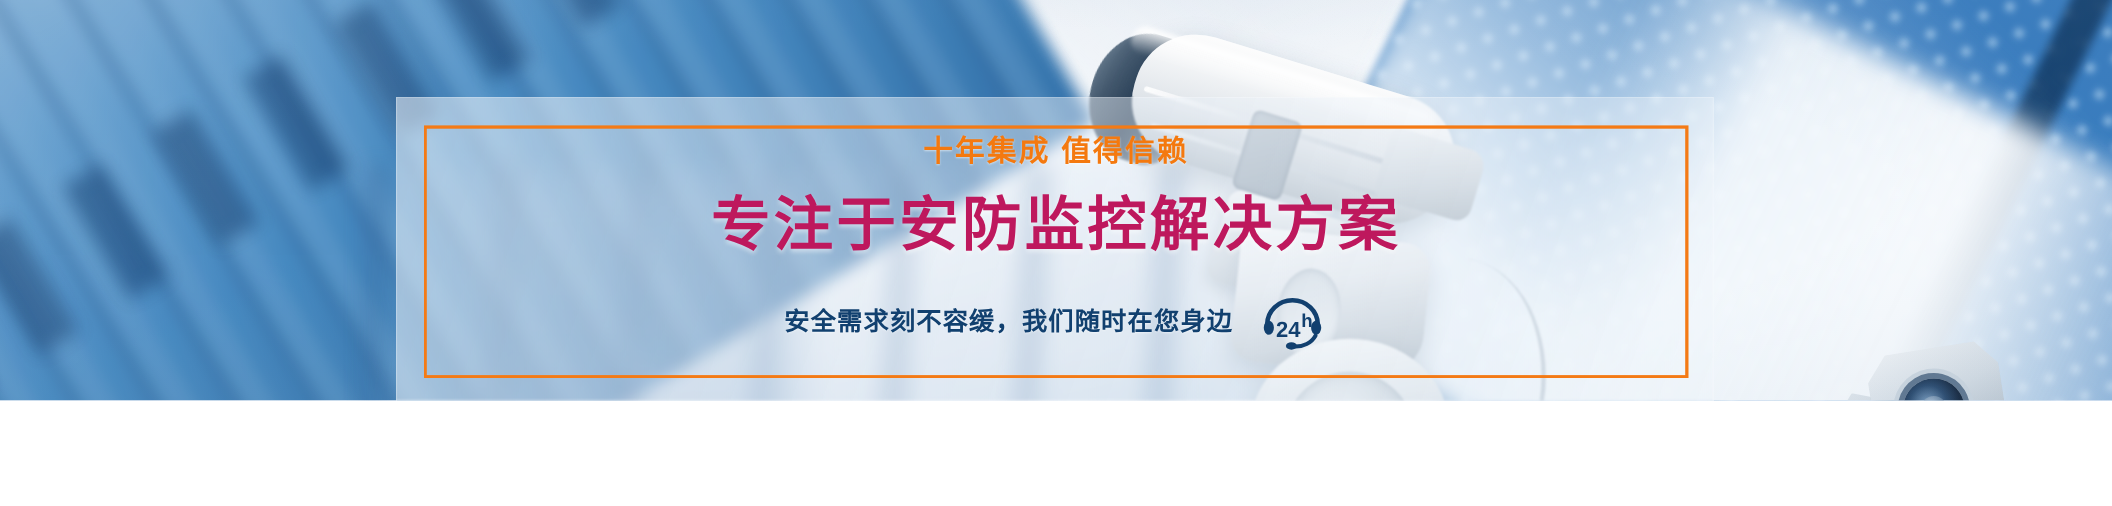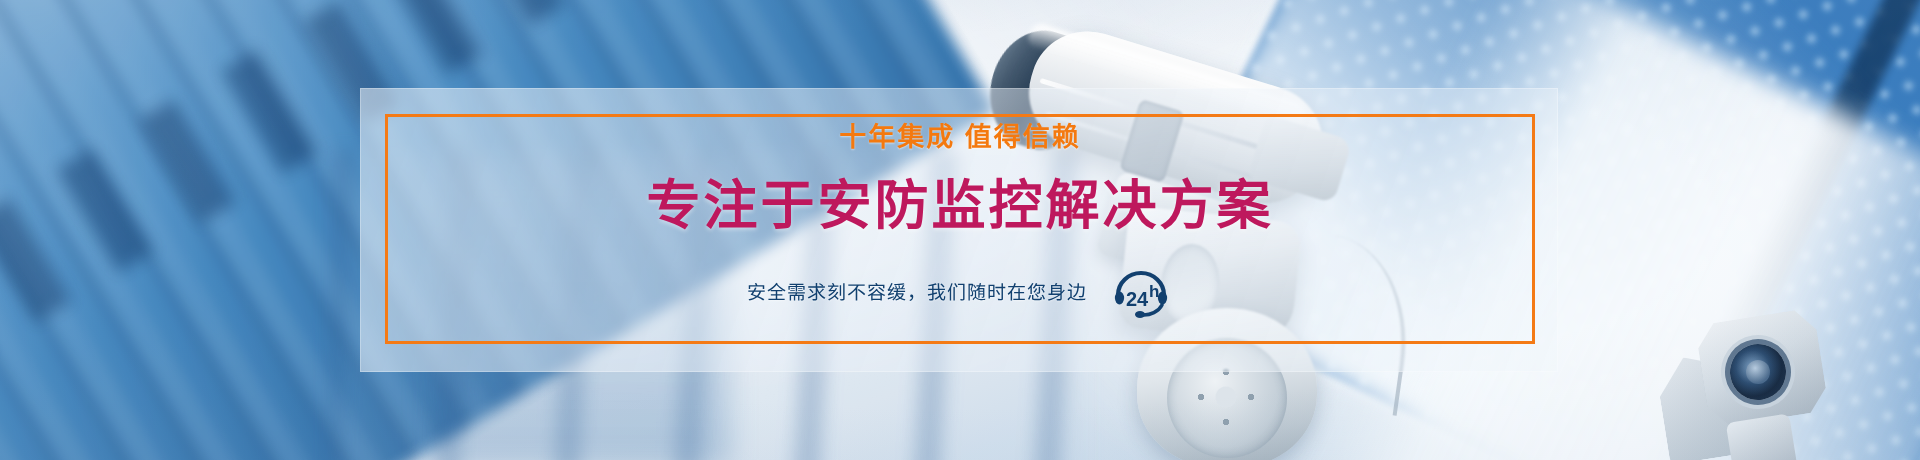--- a/index.html
+++ b/index.html
@@ -1,21 +1,21 @@
 <!DOCTYPE html>
 <html lang="zh-CN"><head>
 <meta charset="utf-8">
 <title>Security Banner</title>
 <style>
   html,body{margin:0;padding:0;background:#fff;}
   body{font-family:"Liberation Sans","DejaVu Sans",sans-serif;}
 
   .banner{
     position:relative;
-    width:1920px;height:460px;
+    width:1920px;height:364px;
     overflow:hidden;
     background:#cfdcea;
   }
 
   
   .bg{position:absolute;inset:0;overflow:hidden;}
 
   
   .sky{
     position:absolute;inset:0;
@@ -284,21 +284,21 @@
     letter-spacing:3px;line-height:1.06;
     white-space:nowrap;
     text-shadow:0 2px 4px rgba(255,255,255,.45);
   }
   .subrow{
     margin-top:30px;
     display:flex;align-items:center;gap:22px;
     white-space:nowrap;
   }
   .subtitle{
-    font-size:19px;font-weight:normal;color:#11406f;
+    font-size:23px;font-weight:bold;color:#11406f;
     letter-spacing:1px;line-height:1;
     text-shadow:0 1px 2px rgba(255,255,255,.5);
   }
   .support-icon{display:block;}
 
   
   .vignette{
     position:absolute;inset:0;pointer-events:none;
     background:radial-gradient(ellipse at 50% 48%,rgba(255,255,255,0) 55%,rgba(120,155,190,.10) 100%);
   }

